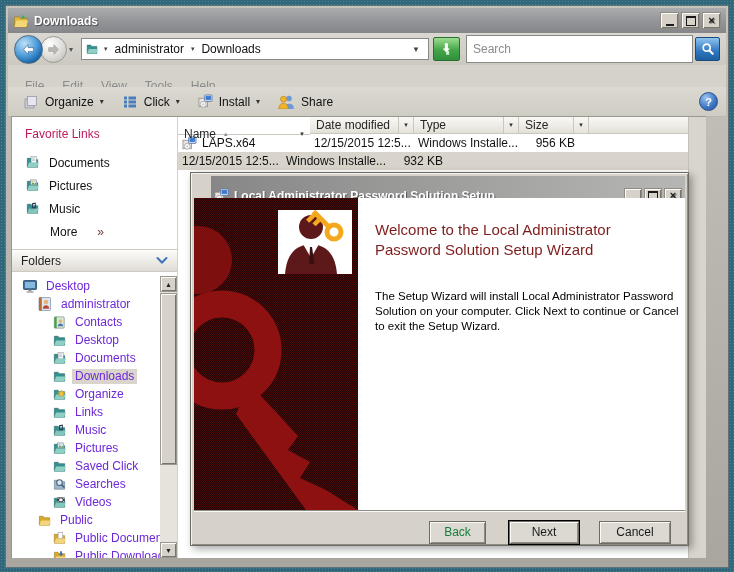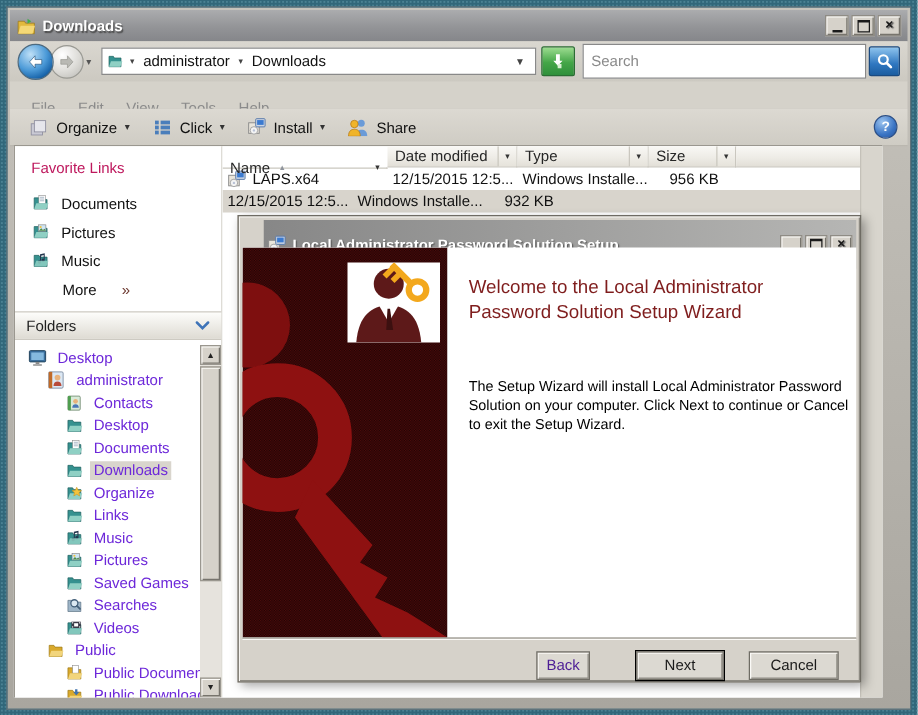--- a/index.html
+++ b/index.html
@@ -120,28 +120,28 @@
   .dlg-title{position:absolute;left:3px;top:3px;right:3px;height:39px;
     background:linear-gradient(90deg,#878787,#b6b6b4);
     display:flex;align-items:center;gap:5px;padding:0 3px;color:#fff;font-weight:bold;font-size:12px;
     text-shadow:1px 1px 1px #5a5a5a;margin-left:17px;}
   .dlg-title .win-btn{width:16px;height:14px;}
   .dlg-body{position:absolute;left:3px;top:25px;right:3px;height:312px;background:#fff;display:flex;}
   .red-panel{width:164px;position:relative;flex:0 0 auto;}
   .logo-box{position:absolute;left:84px;top:12px;width:74px;height:64px;background:#fff;}
   .welcome{flex:1;padding:22px 14px 0 17px;}
   .wz-heading{font-size:15px;line-height:1.35;color:#7f1d1d;width:302px;}
-  .wz-body{margin-top:42px;font-size:11.5px;line-height:1.32;color:#000;width:308px;}
+  .wz-body{margin-top:28px;font-size:11.5px;line-height:1.32;color:#000;width:308px;}
   .dlg-sep{position:absolute;left:3px;right:3px;top:337px;height:0;
     border-top:1px solid #8e8b83;border-bottom:1px solid #fbfaf7;}
   .dlg-btns{position:absolute;left:3px;right:3px;top:339px;bottom:3px;background:#d6d2ca;}
   .btn{position:absolute;top:9px;height:23px;background:#dcd9d2;border:1px solid #6f6c64;
     box-shadow:inset 1px 1px 0 #fbfaf7,inset -1px -1px 0 #8e8b83;
     font-size:12px;text-align:center;line-height:21px;color:#1a1a1a;box-sizing:border-box;}
-  .btn-back{left:235px;width:43px;color:#4c1d95;}
+  .btn-back{left:235px;width:57px;color:#15803d;}
   .btn-next{left:315px;width:70px;box-shadow:0 0 0 1px #000,inset 1px 1px 0 #fbfaf7,inset -1px -1px 0 #8e8b83;}
   .btn-cancel{left:405px;width:72px;}
 </style>
 </head>
 <body>
 
 <div class="window">
   <div class="titlebar">
     <span class="icon">
         <svg width="16" height="16" viewBox="0 0 16 16">
@@ -447,21 +447,21 @@
               </span>
               <span class="label">Pictures</span>
             </div>
             <div class="tree-item" style="padding-left: 40px;">
               <span class="icon">
                 <svg width="15" height="15" viewBox="0 0 16 16">
                   <path d="M2.5 3.5 h4 l1 1.5 h6 v8 h-11z" fill="#35918f" stroke="#22615f" stroke-width="0.6"></path>
                   <path d="M2.5 13 l1.8-5 h10.4 l-1.8 5z" fill="#8fd0c4"></path>
                 </svg>
               </span>
-              <span class="label">Saved Games</span>
+              <span class="label">Saved Click</span>
             </div>
             <div class="tree-item" style="padding-left: 40px;">
               <span class="icon">
                 <svg width="15" height="15" viewBox="0 0 16 16">
                   <path d="M2.5 3.5 h4 l1 1.5 h6 v8 h-11z" fill="#9fb6c8" stroke="#5d7486" stroke-width="0.6"></path>
                   <circle cx="8" cy="6" r="3" fill="#dce9f2" stroke="#44607a" stroke-width="1.1"></circle>
                   <line x1="10.2" y1="8.2" x2="12.8" y2="10.8" stroke="#44607a" stroke-width="1.6" stroke-linecap="round"></line>
                 </svg>
               </span>
               <span class="label">Searches</span>

